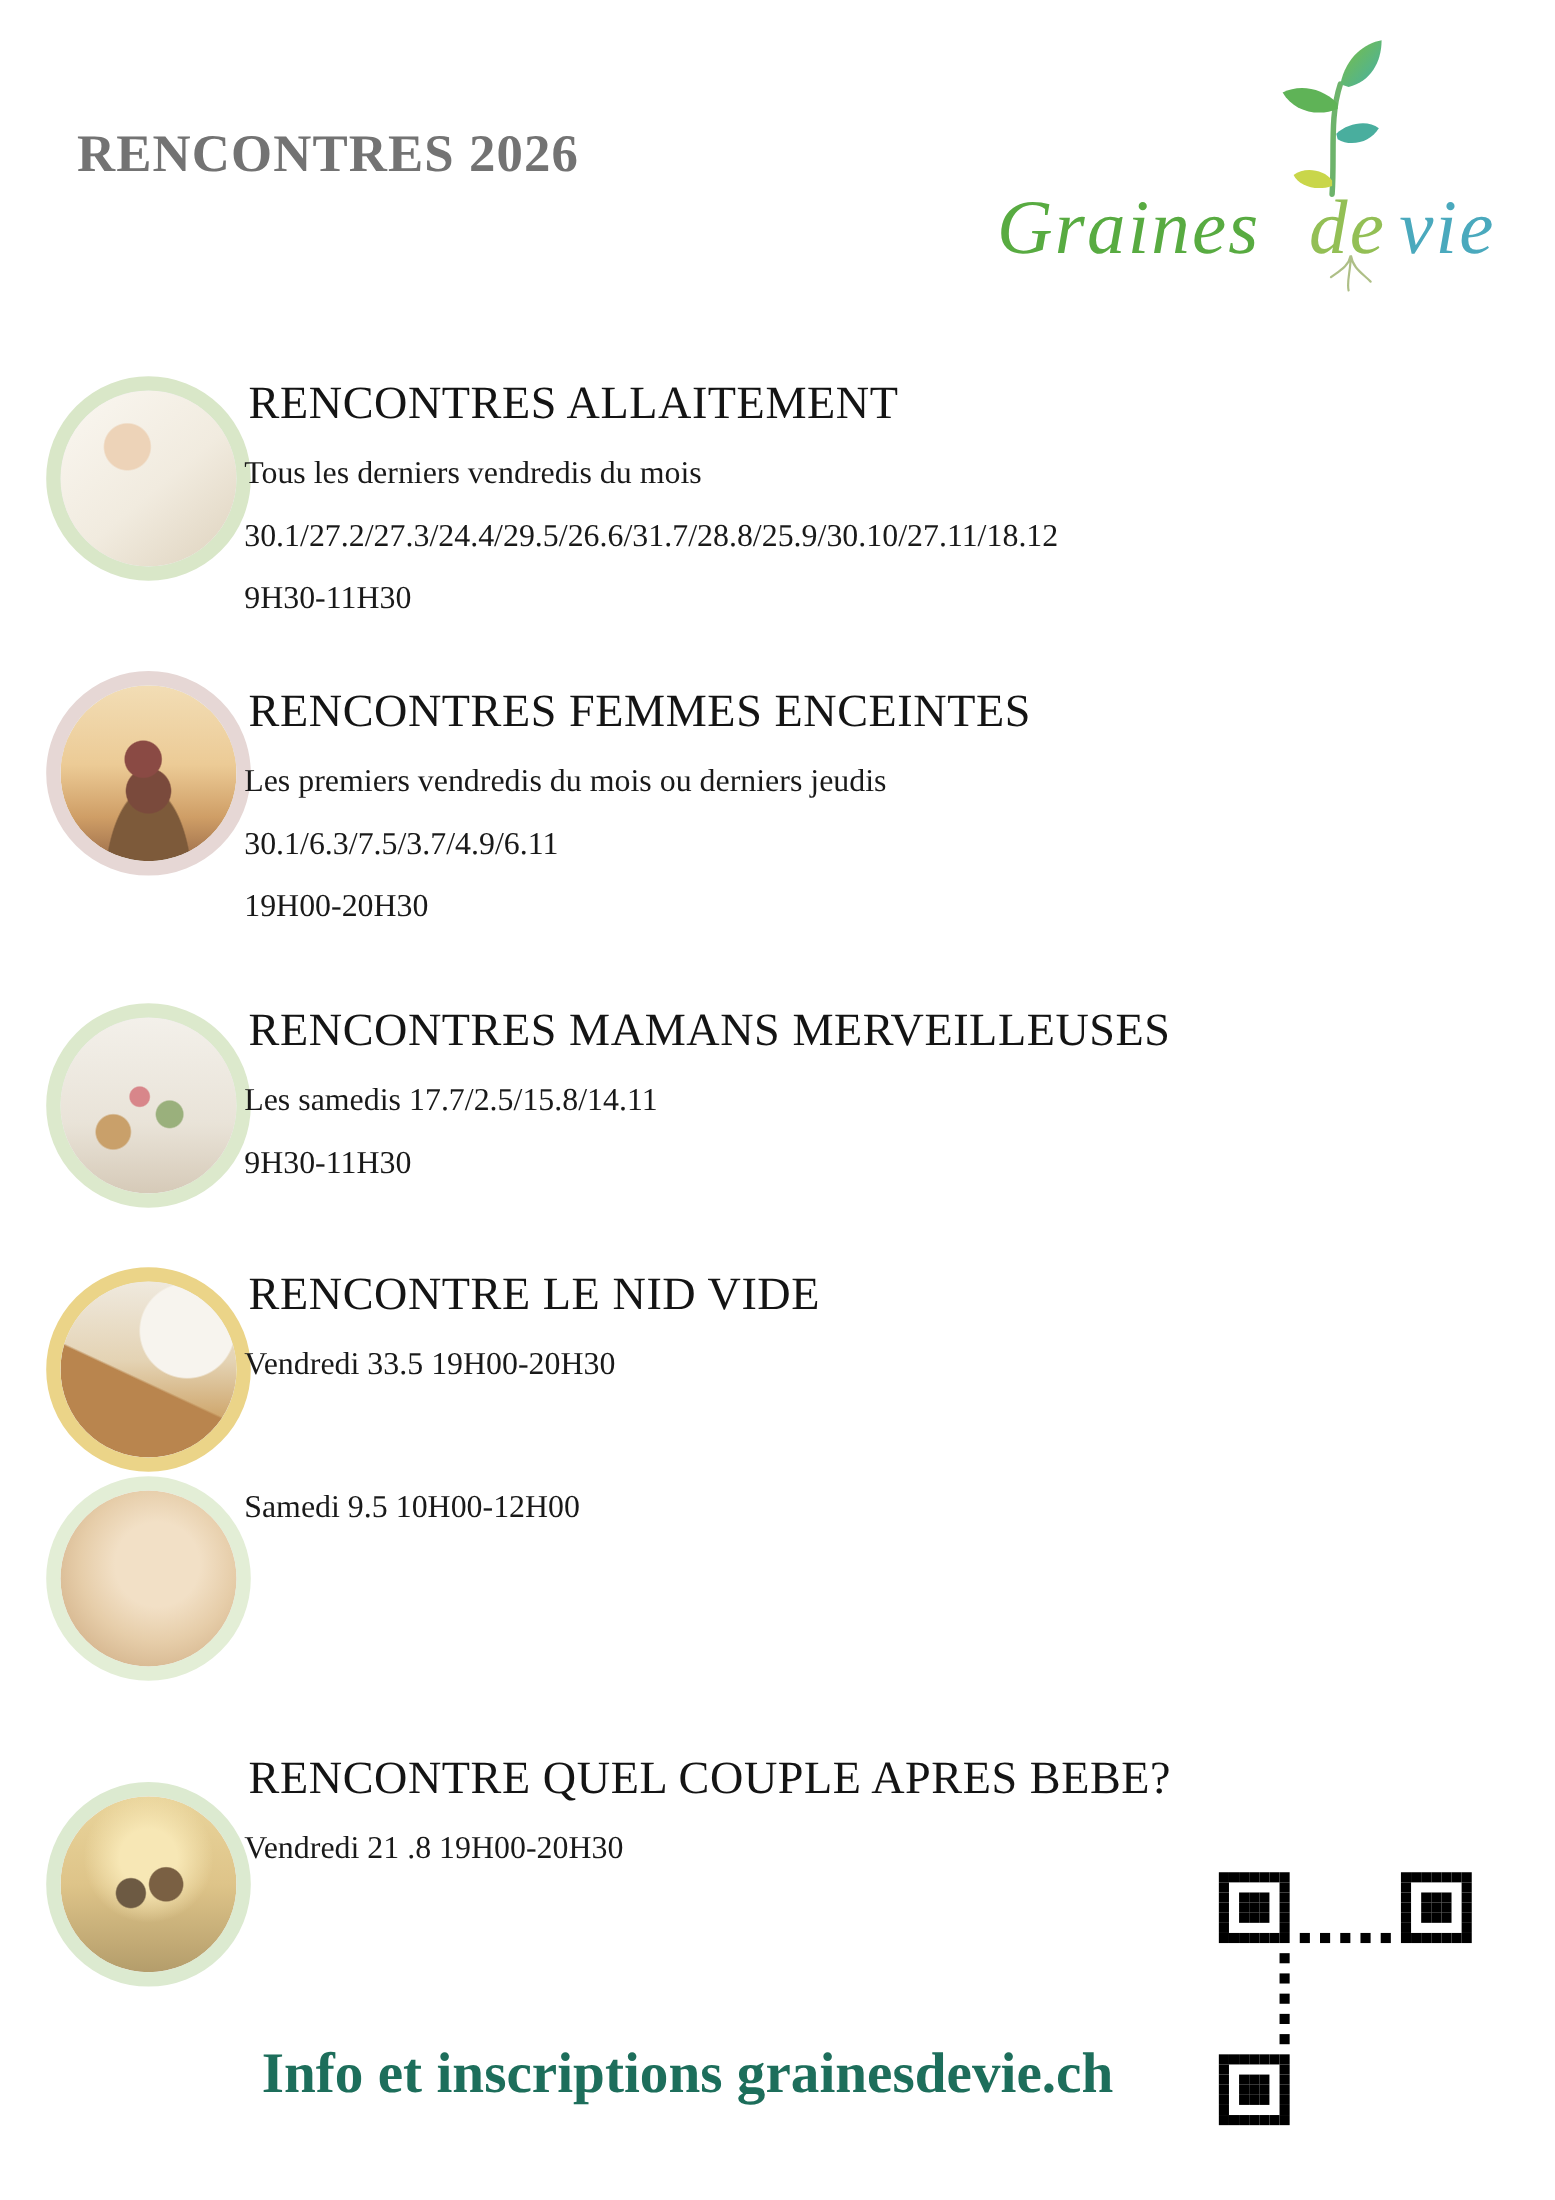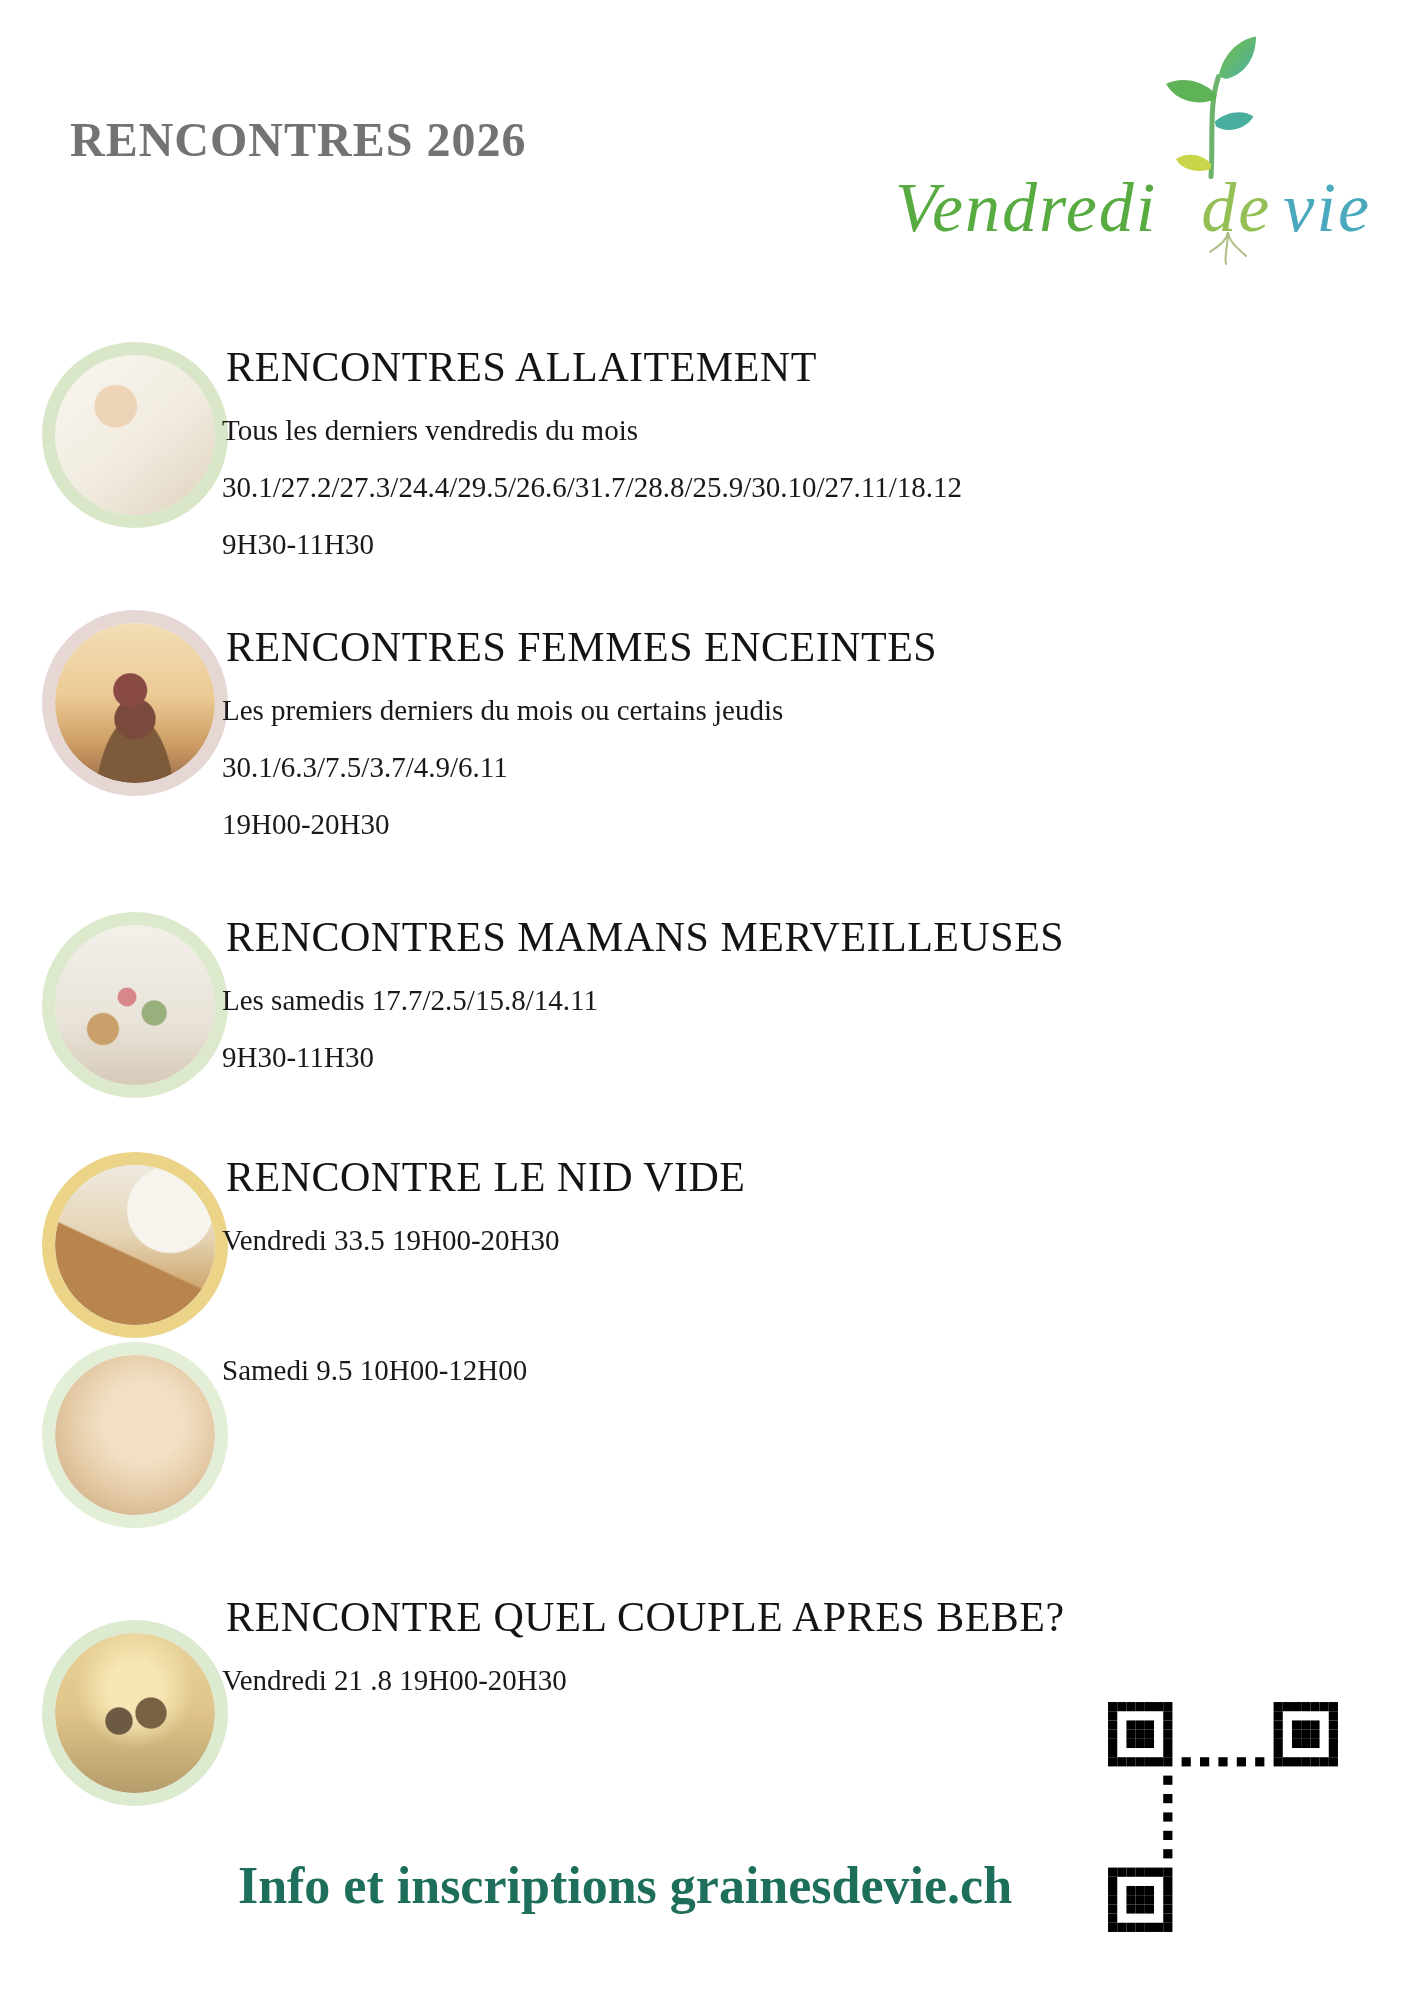--- a/index.html
+++ b/index.html
@@ -106,21 +106,21 @@
           <stop offset="0" stop-color="#7cbf3f"></stop>
             <stop offset="1" stop-color="#45b0a8"></stop>
         </linearGradient>
       </defs>
       <path d="M52,118 C54,88 50,62 58,38" fill="none" stroke="#6db36b" stroke-width="4" stroke-linecap="round"></path>
       <path d="M58,38 C62,18 76,8 88,6 C88,22 80,36 64,40 Z" fill="url(#lg1)"></path>
       <path d="M56,52 C44,40 28,38 16,44 C24,58 42,62 56,56 Z" fill="#5fb357"></path>
       <path d="M55,74 C64,66 78,64 86,70 C80,80 66,84 56,78 Z" fill="#49ae9e"></path>
       <path d="M52,112 C40,116 28,112 24,104 C32,98 46,100 52,108 Z" fill="#c9d64a"></path>
     </svg>
-    <div class="logo-text"><span class="logo-word">Vendredi</span><span class="logo-word">de</span><span class="logo-word">vie</span></div>
+    <div class="logo-text"><span class="logo-word">Graines</span><span class="logo-word">de</span><span class="logo-word">vie</span></div>
     <svg class="logo-roots" viewBox="0 0 80 34" aria-hidden="true">
       <path d="M40,0 C38,10 30,14 22,20 M40,0 C42,12 50,16 58,24 M40,0 C40,14 36,24 38,32" fill="none" stroke="#9bb06a" stroke-width="2" stroke-linecap="round"></path>
     </svg>
   </div>
 
   <div>
   <div class="section sec0">
     <div class="photo-wrap">
       <div class="photo-ring" style="border-color: rgb(217, 231, 200);">
         <div class="photo img-0"></div>
@@ -138,21 +138,21 @@
 
   <div class="section sec1">
     <div class="photo-wrap">
       <div class="photo-ring" style="border-color: rgb(230, 215, 213);">
         <div class="photo img-1"></div>
       </div>
     </div>
     <div class="content">
       <div class="sec-title">RENCONTRES FEMMES ENCEINTES</div>
       <div class="sec-lines">
-            <div class="sec-line">Les premiers derniers du mois ou certains jeudis</div>
+            <div class="sec-line">Les premiers vendredis du mois ou derniers jeudis</div>
             <div class="sec-line">30.1/6.3/7.5/3.7/4.9/6.11</div>
             <div class="sec-line">19H00-20H30</div>
           </div>
     </div>
   </div>
 
   <div class="section sec2">
     <div class="photo-wrap">
       <div class="photo-ring" style="border-color: rgb(220, 233, 204);">
         <div class="photo img-2"></div>

